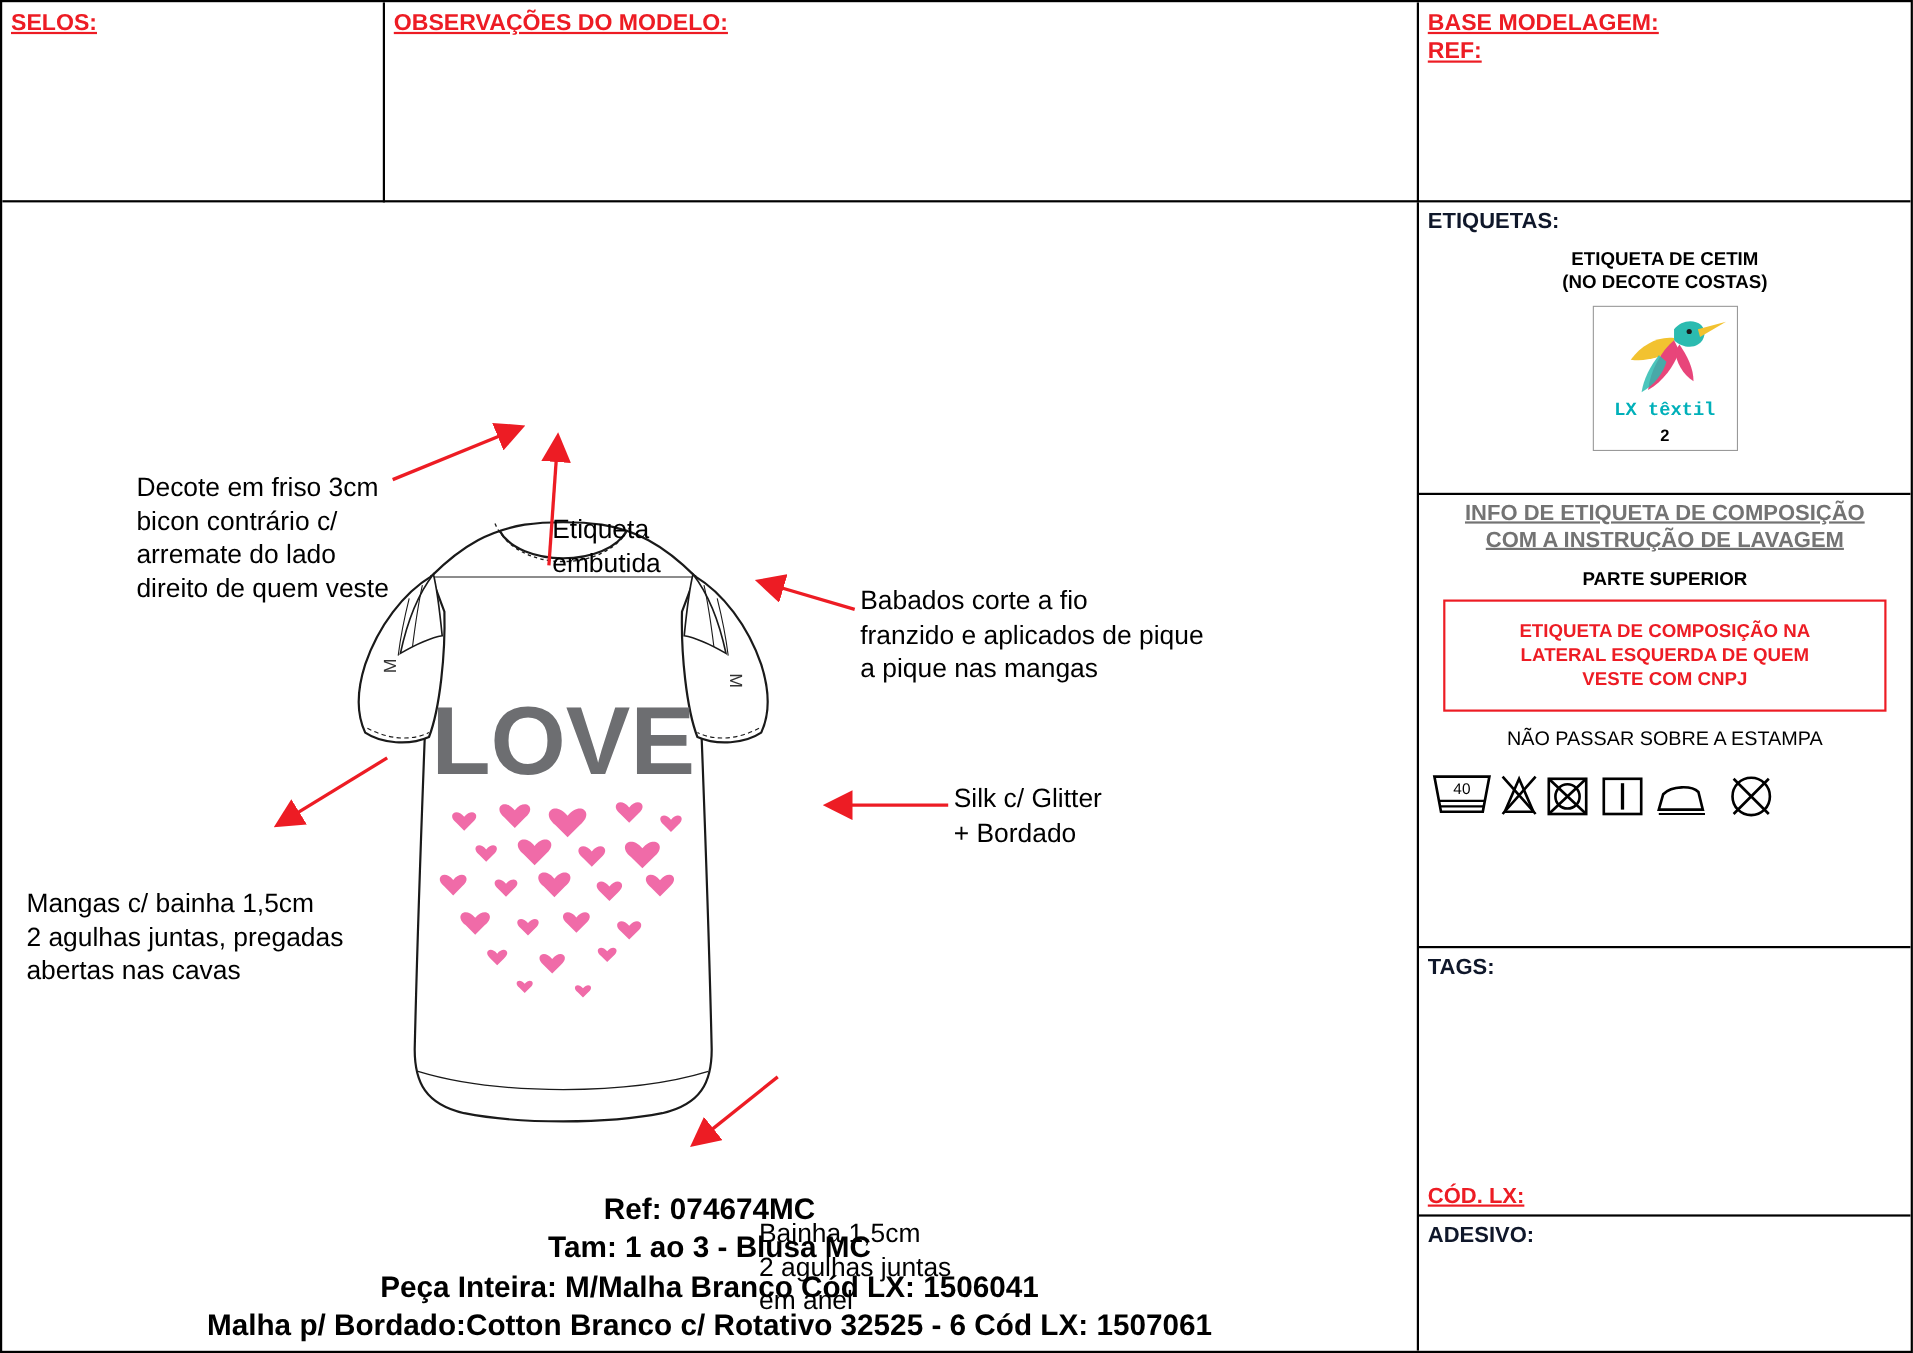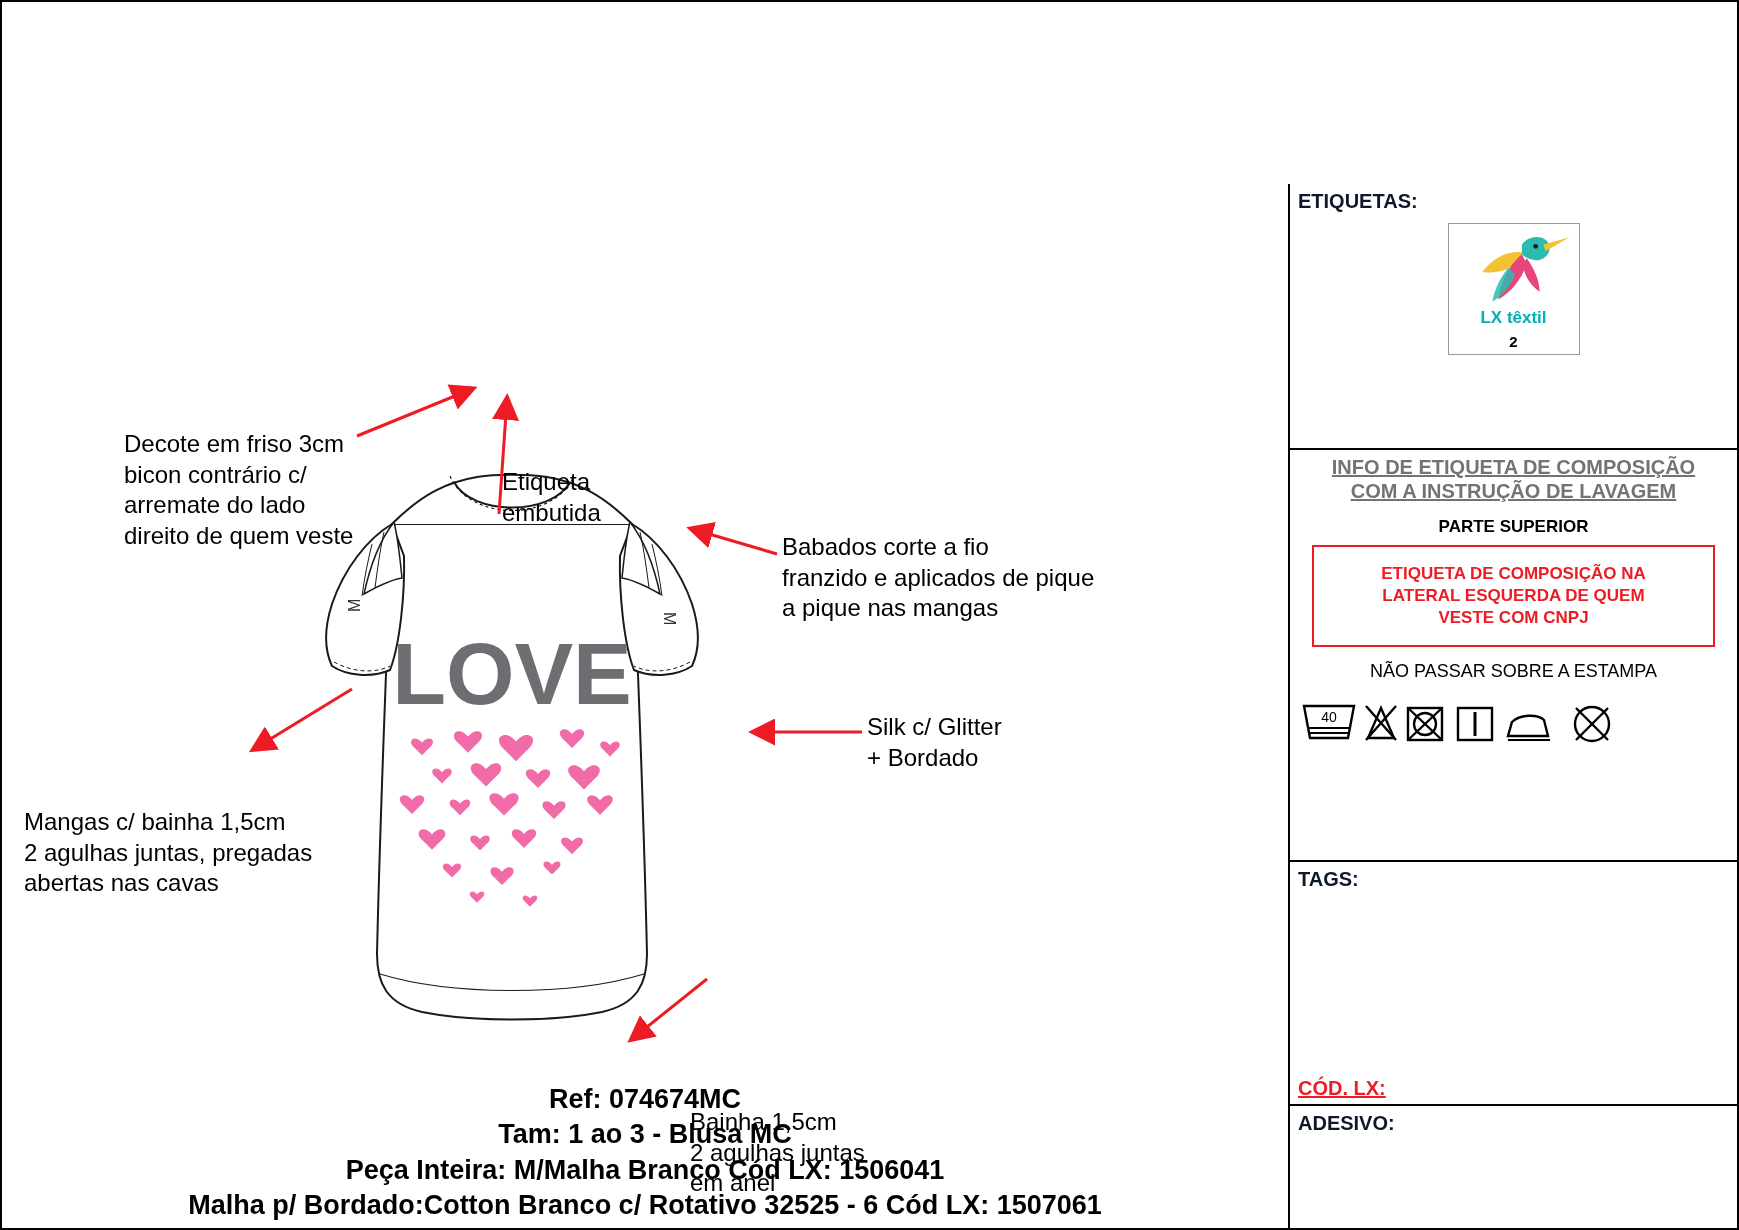--- a/index.html
+++ b/index.html
@@ -145,21 +145,21 @@
     background: #fff;
   }
   #cetim-logo .brand {
     position: absolute;
     left: 0; right: 0;
     bottom: 26px;
     text-align: center;
     font-size: 17px;
     font-weight: bold;
     color: #00b0b9;
-    font-family: Liberation Sans, sans-serif;
+    font-family: Liberation Mono, monospace;
   }
   #cetim-logo .num {
     position: absolute;
     left: 0; right: 0;
     bottom: 4px;
     text-align: center;
     font-size: 15px;
     font-weight: bold;
     color: #000;
   }
@@ -208,20 +208,32 @@
     font-weight: bold;
     text-decoration: underline;
     color: #ed1c24;
   }
 </style>
 </head>
 <body>
 
 <div id="sheet">
 
+  <div id="top-row">
+    <div class="cellbox" id="cell-selos">
+      <div class="hdr-label">SELOS:</div>
+    </div>
+    <div class="cellbox" id="cell-obs">
+      <div class="hdr-label">OBSERVAÇÕES DO MODELO:</div>
+    </div>
+    <div class="cellbox" id="cell-base">
+      <div class="hdr-label">BASE MODELAGEM:
+REF:</div>
+    </div>
+  </div>
 
   <div id="draw-area">
 
     <div id="shirt-wrap">
       <svg viewBox="0 0 480 700" width="480" height="700">
 
         <path d="M120 180 C115 300 108 480 105 610 C105 640 115 660 150 668 C200 678 280 678 330 668 C365 660 375 640 375 610 C372 480 365 300 360 180 Z" fill="#ffffff" stroke="#1a1a1a" stroke-width="2"></path>
 
         <path d="M120 180 C150 150 175 138 205 133 C225 130 255 130 275 133 C305 138 330 150 360 180" fill="#ffffff" stroke="#1a1a1a" stroke-width="2"></path>
 
@@ -360,20 +372,22 @@
       <div class="r2">Tam: 1 ao 3 - Blusa MC</div>
       <div class="r3">Peça Inteira: M/Malha Branco Cód LX: 1506041</div>
       <div class="r4">Malha p/ Bordado:Cotton Branco c/ Rotativo 32525 - 6 Cód LX: 1507061</div>
     </div>
   </div>
 
   <div id="right-col">
 
     <div class="rsec" id="sec-etiquetas">
       <div class="rsec-label">ETIQUETAS:</div>
+      <div class="center-title">ETIQUETA DE CETIM
+(NO DECOTE COSTAS)</div>
       <div id="cetim-logo">
         <svg viewBox="0 0 130 92" width="128" height="92">
           <path d="M74 20 C80 12 92 10 99 16 C104 21 103 30 96 34 C90 38 80 36 74 30 Z" fill="#2bbbb0"></path>
           <path d="M96 20 L122 13 L98 27 Z" fill="#f2c230"></path>
           <circle cx="88" cy="22" r="2.4" fill="#1a1a1a"></circle>
           <path d="M74 28 C60 26 44 34 34 48 C48 50 62 46 74 38 Z" fill="#f2c230"></path>
           <path d="M74 30 C62 40 52 58 50 76 C64 68 74 54 79 40 Z" fill="#e8457a"></path>
           <path d="M79 34 C86 44 92 56 92 68 C82 62 76 50 75 40 Z" fill="#e8457a"></path>
           <path d="M60 44 C52 54 46 66 44 78 C56 72 64 60 67 50 Z" fill="#2bbbb0" opacity="0.85"></path>
         </svg>

